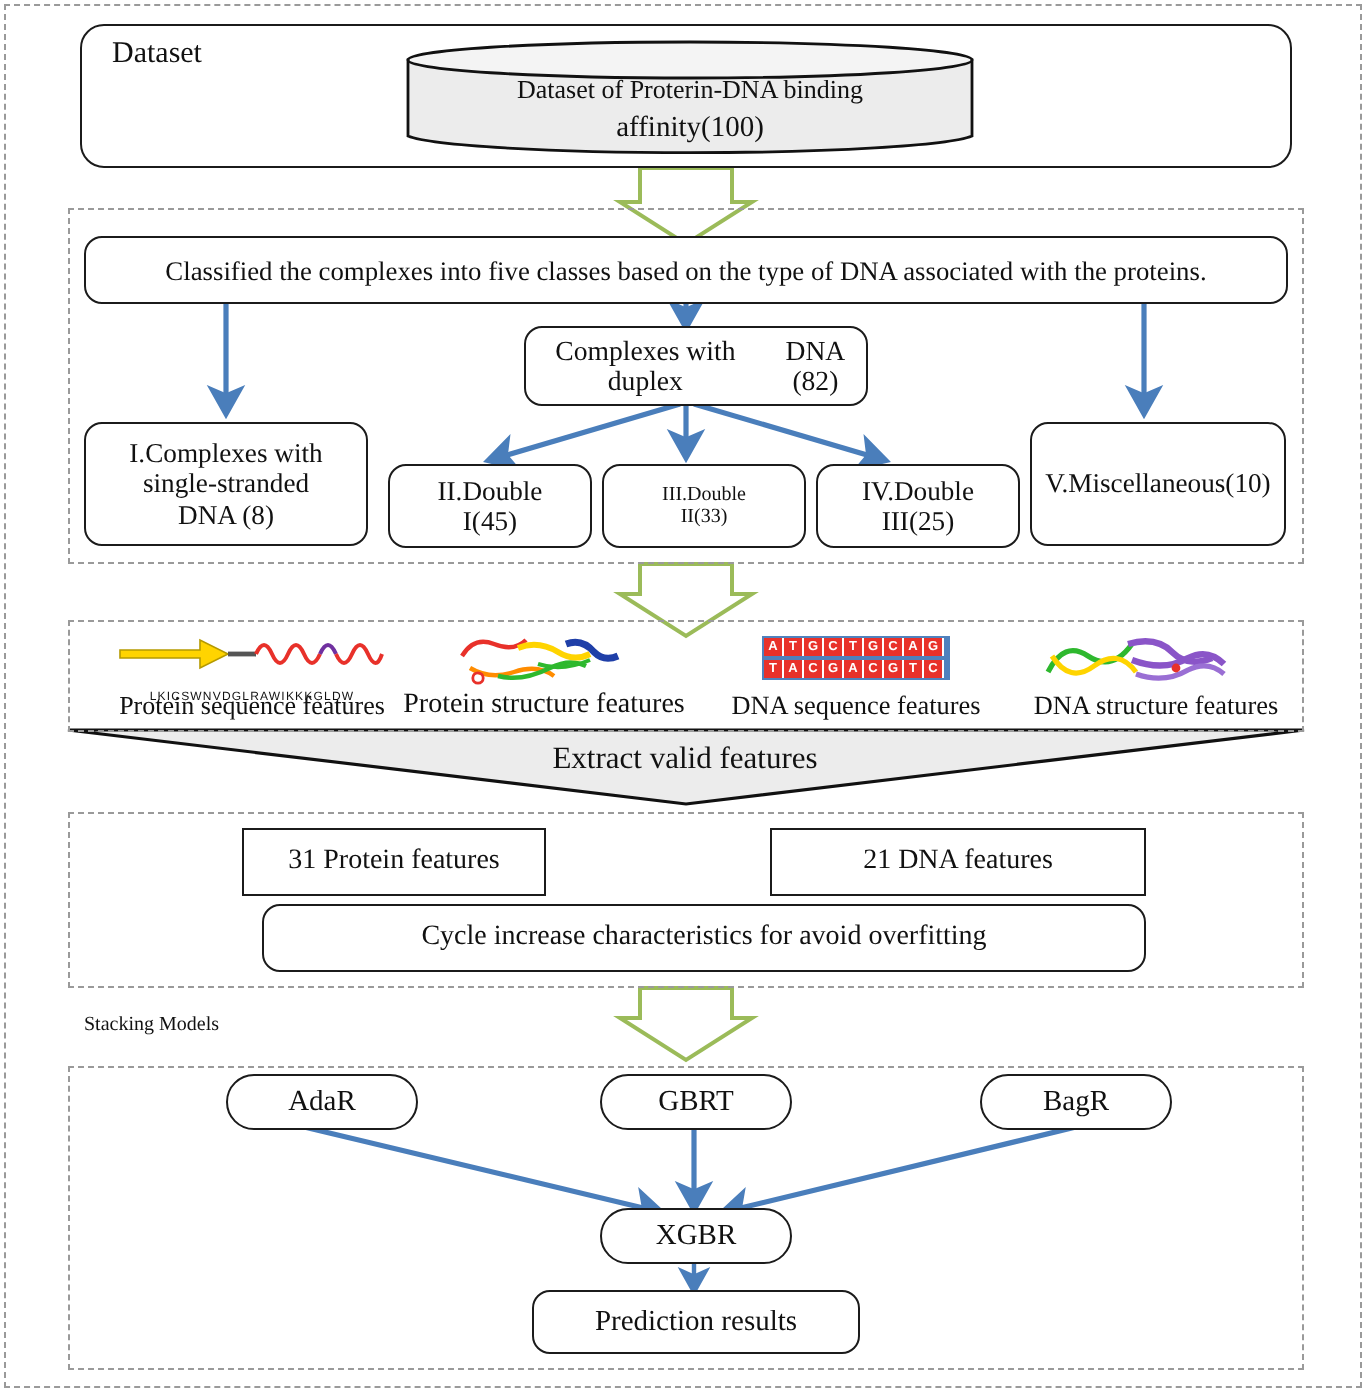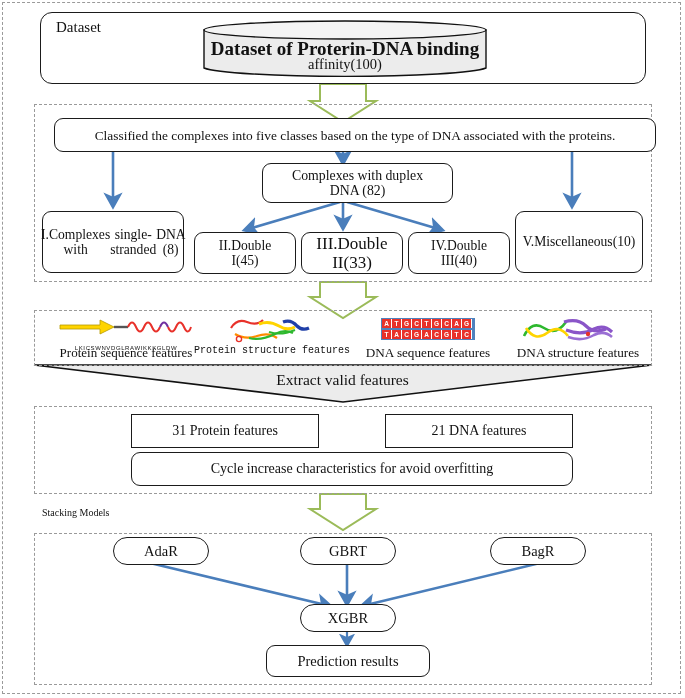--- a/index.html
+++ b/index.html
@@ -84,52 +84,52 @@
   </svg>
 
   <div class="rbox" style="left:40px;top:12px;width:606px;height:72px;border-radius:12px;justify-content:flex-start;align-items:flex-start;"></div>
   <div class="lbl" style="left:56px;top:20px;font-size:15px;">Dataset</div>
 
   <div class="cyl-wrap" style="left:202px;top:20px;width:286px;height:58px;">
     <svg width="286" height="58" viewBox="0 0 286 58" style="position:absolute;left:0;top:0;">
       <path d="M2,10 L2,48 A143,10 0 0 0 284,48 L284,10 Z" fill="#ececec" stroke="#111" stroke-width="1.4"></path>
       <ellipse cx="143" cy="10" rx="141" ry="9" fill="#f4f4f4" stroke="#111" stroke-width="1.4"></ellipse>
     </svg>
-    <div class="cyl-txt" style="top:18px;font-size:19px;font-weight:bold;">Dataset of Proterin-DNA binding</div>
+    <div class="cyl-txt" style="top:18px;font-size:13px;">Dataset of Proterin-DNA binding</div>
     <div class="cyl-txt" style="top:36px;font-size:14.5px;">affinity(100)</div>
   </div>
 
   <div class="sec" style="left:34px;top:104px;width:618px;height:178px;"></div>
 
-  <div class="rbox" style="left:54px;top:118px;width:602px;height:34px;font-size:13.4px;">Classified the complexes into five classes based on the type of DNA associated with the proteins.</div>
-
-  <div class="rbox" style="left:262px;top:163px;width:191px;height:40px;flex-direction:column;font-size:13.8px;">
+  <div class="rbox" style="left:42px;top:118px;width:602px;height:34px;font-size:13.4px;">Classified the complexes into five classes based on the type of DNA associated with the proteins.</div>
+
+  <div class="rbox" style="left:262px;top:163px;width:172px;height:40px;flex-direction:row;font-size:13.8px;">
     <span>Complexes with duplex</span>
     <span>DNA (82)</span>
   </div>
 
-  <div class="rbox" style="left:42px;top:211px;width:142px;height:62px;flex-direction:row;font-size:13.6px;">
+  <div class="rbox" style="left:42px;top:211px;width:142px;height:62px;flex-direction:column;font-size:13.6px;">
     <span>I.Complexes with</span>
     <span>single-stranded</span>
     <span>DNA (8)</span>
   </div>
 
   <div class="rbox" style="left:194px;top:232px;width:102px;height:42px;flex-direction:column;font-size:13.6px;">
     <span>II.Double</span>
     <span>I(45)</span>
   </div>
 
-  <div class="rbox" style="left:301px;top:232px;width:102px;height:42px;flex-direction:column;font-size:17px;">
+  <div class="rbox" style="left:301px;top:232px;width:102px;height:42px;flex-direction:column;font-size:10px;">
     <span>III.Double</span>
     <span>II(33)</span>
   </div>
 
   <div class="rbox" style="left:408px;top:232px;width:102px;height:42px;flex-direction:column;font-size:13.6px;">
     <span>IV.Double</span>
-    <span>III(40)</span>
+    <span>III(25)</span>
   </div>
 
   <div class="rbox" style="left:515px;top:211px;width:128px;height:62px;flex-direction:row;font-size:13.6px;">
     <span>V.Miscellaneous</span>
     <span>(10)</span>
   </div>
 
   <div class="sec" style="left:34px;top:310px;width:618px;height:56px;"></div>
 
   <div class="featcell" style="left:58px;top:316px;width:136px;height:26px;">
@@ -148,21 +148,21 @@
     <svg width="90" height="30" viewBox="0 0 90 30">
       <path d="M6,14 q6,-10 16,-6 q10,4 16,-2" fill="none" stroke="#e8312a" stroke-width="2.2"></path>
       <path d="M10,20 q10,6 22,2 q12,-4 20,2" fill="none" stroke="#ff8c00" stroke-width="2.2"></path>
       <path d="M24,24 q12,3 26,-4 q10,-5 18,-1" fill="none" stroke="#2eb82e" stroke-width="2.2"></path>
       <path d="M34,10 q10,-4 20,2 q8,5 16,1" fill="none" stroke="#ffd400" stroke-width="3"></path>
       <path d="M58,8 q8,-3 14,4 q5,5 12,2" fill="none" stroke="#1f3fa8" stroke-width="3.4"></path>
       <path d="M44,18 q12,4 26,-2" fill="none" stroke="#2eb82e" stroke-width="2"></path>
       <circle cx="14" cy="25" r="2.6" fill="none" stroke="#e8312a" stroke-width="1.4"></circle>
     </svg>
   </div>
-  <div class="featcap" style="left:182px;top:345px;width:180px;font-size:10px;font-family:Liberation Mono, monospace;">Protein structure features</div>
+  <div class="featcap" style="left:182px;top:345px;width:180px;font-size:14px;">Protein structure features</div>
 
   <div class="dnaseq" style="left:381px;top:318px;width:94px;height:22px;">
     <div class="dnarow" id="dna-top">
         <div class="dnab">A</div>
         <div class="dnab">T</div>
         <div class="dnab">G</div>
         <div class="dnab">C</div>
         <div class="dnab">T</div>
         <div class="dnab">G</div>
         <div class="dnab">C</div>
@@ -192,21 +192,21 @@
       <path d="M52,23 q14,5 26,-2 q10,-5 18,2" fill="none" stroke="#9a6fd4" stroke-width="2.6"></path>
       <circle cx="72" cy="20" r="2.2" fill="#e8312a"></circle>
     </svg>
   </div>
   <div class="featcap" style="left:488px;top:345px;width:180px;font-size:13.2px;">DNA structure features</div>
 
   <div class="lbl" style="left:0;top:372px;width:685px;text-align:center;font-size:15.5px;">Extract valid features</div>
 
   <div class="sec" style="left:34px;top:406px;width:618px;height:88px;"></div>
 
-  <div class="sbox" style="left:131px;top:414px;width:188px;height:34px;font-size:14px;">31 Protein features</div>
+  <div class="sbox" style="left:121px;top:414px;width:152px;height:34px;font-size:14px;">31 Protein features</div>
 
   <div class="sbox" style="left:385px;top:414px;width:188px;height:34px;font-size:14px;">21 DNA features</div>
 
   <div class="rbox" style="left:131px;top:452px;width:442px;height:34px;font-size:14px;">Cycle increase characteristics for avoid overfitting</div>
 
   <div class="lbl" style="left:42px;top:508px;font-size:10px;">Stacking Models</div>
 
   <div class="sec" style="left:34px;top:533px;width:618px;height:152px;"></div>
 
   <div class="rbox pill" style="left:300px;top:537px;width:96px;height:28px;font-size:14.5px;">GBRT</div>

